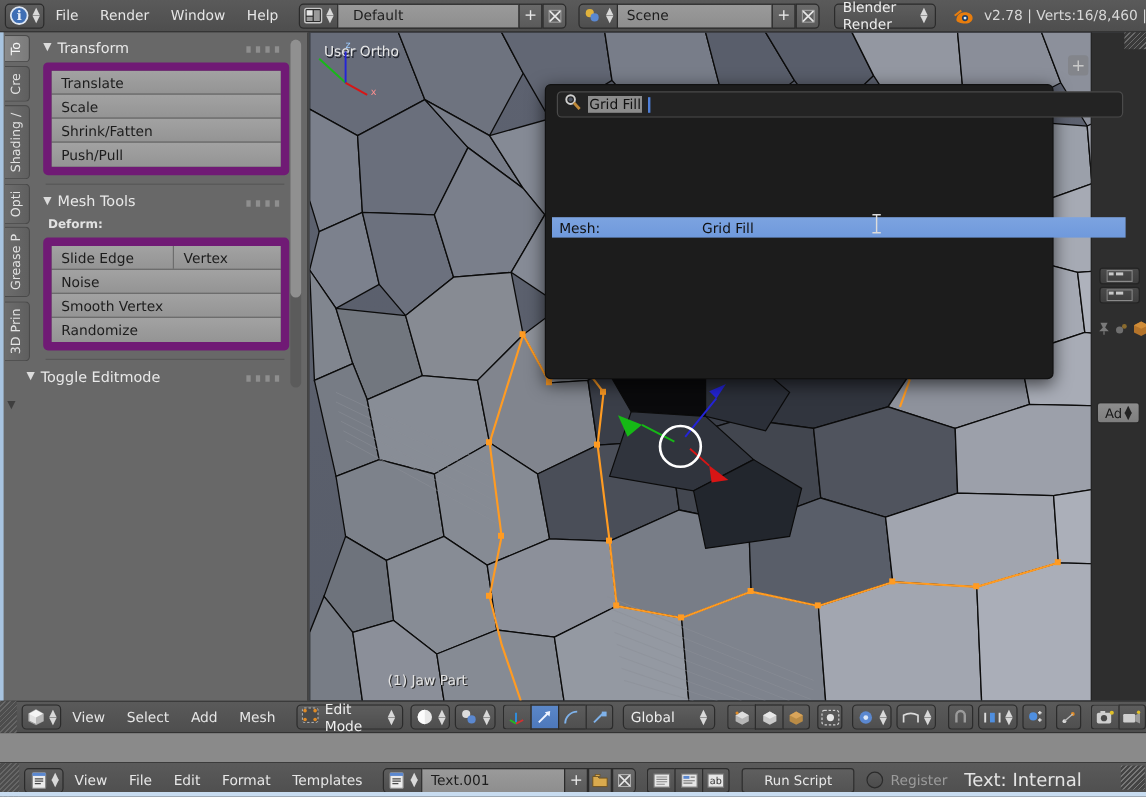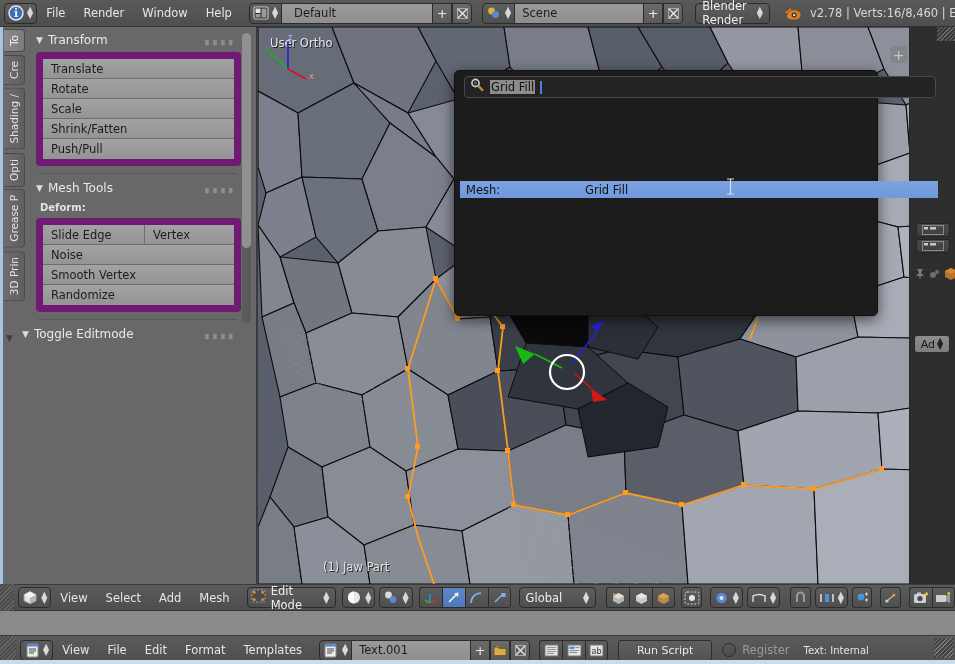--- a/index.html
+++ b/index.html
@@ -55,21 +55,21 @@
     border: 1px solid #2b2b2b;
     display:flex; align-items:center; justify-content:center;
     color:#e9e9e9; font-size: 13px;
   }
   .group { display: flex; align-items: center; }
   .group .field { border-left: none; border-right:none;}
   .dropbtn {
     height: 21px; background: linear-gradient(to bottom,#5e5e5e,#4e4e4e);
     border: 1px solid #2b2b2b; border-radius: 4px;
     display:flex; align-items:center; justify-content: space-between;
-    padding: 0 6px; color:#eee; font-size:11.5px; gap:10px;
+    padding: 0 6px; color:#eee; font-size:11.5px; gap:20px;
   }
   #statustext { color:#d8d8d8; font-size:11.5px; white-space: nowrap; }
 
   
   #leftarea {
     position: absolute; left:0; top:27px; width:257px; height:557px;
     background: #686868;
     border-right: 1px solid #3a3a3a;
   }
   #leftedge { position:absolute; left:0; top:27px; width:3px; height:557px; background:#a8c4e0;}
@@ -310,21 +310,20 @@
 
     <div class="panelhdr">
       <span style="display:flex;align-items:center;">
         <span class="tri">▼</span>
         <span>Transform</span>
       </span>
       <span class="dots">▖▖▖▖</span>
     </div>
     <div class="stack">
       <div class="row">Translate</div>
-      <div class="row">Rotate</div>
       <div class="row">Scale</div>
       <div class="row">Shrink/Fatten</div>
       <div class="row">Push/Pull</div>
     </div>
 
     <div class="sep"></div>
 
     <div class="panelhdr">
       <span style="display:flex;align-items:center;">
         <span class="tri">▼</span>
@@ -892,18 +891,18 @@
     </div>
   </div>
 
   <div class="btn" style="margin-left:10px;width:94px;height:21px;">Run Script</div>
 
   <div style="display:flex;align-items:center;gap:6px;margin-left:10px;">
     <span class="radio"></span>
     <span id="dimtext">Register</span>
   </div>
 
-  <span style="margin-left:14px;color:#e4e4e4;font-size:10px;">Text: Internal</span>
+  <span style="margin-left:14px;color:#e4e4e4;font-size:15px;">Text: Internal</span>
 </div>
 <div id="trcorner"></div>
 <div id="bluestrip"></div>
 
 </div>
 
 </body></html>

